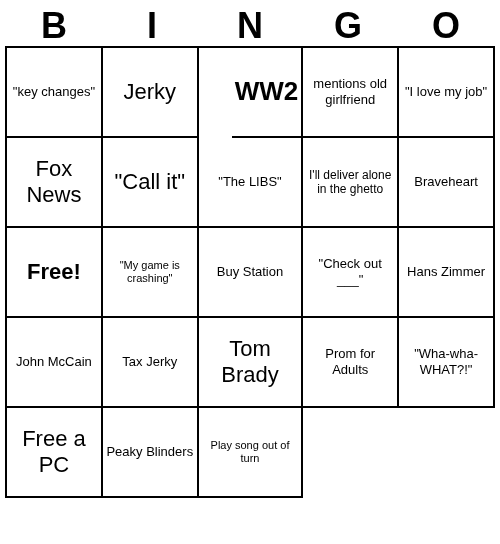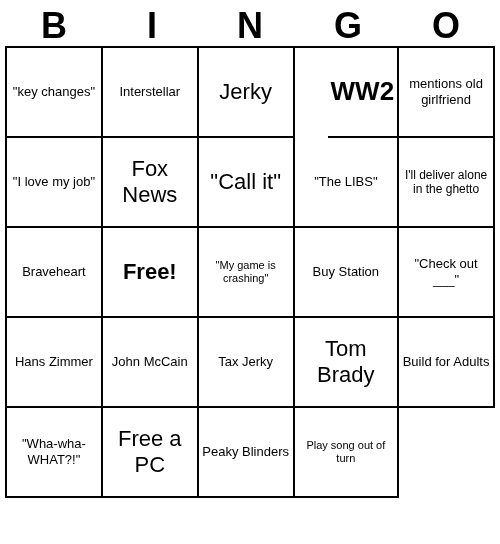--- a/index.html
+++ b/index.html
@@ -68,37 +68,36 @@
 <div id="bingo-card">
   <div id="bingo-header">
   <div class="header-cell">B</div>
       <div class="header-cell">I</div>
       <div class="header-cell">N</div>
       <div class="header-cell">G</div>
       <div class="header-cell">O</div>
     </div>
   <div id="bingo-grid">
   <div class="cell">"key changes"</div>
-      <div class="cell">Interstellar</div>
       <div class="cell large-text">Jerky</div>
       <div class="cell xlarge-text">WW2</div>
       <div class="cell">mentions old girlfriend</div>
       <div class="cell">"I love my job"</div>
       <div class="cell large-text">Fox News</div>
       <div class="cell large-text">"Call it"</div>
       <div class="cell">"The LIBS"</div>
       <div class="cell" style="font-size: 12px;">I'll deliver alone in the ghetto</div>
       <div class="cell">Braveheart</div>
       <div class="cell free">Free!</div>
       <div class="cell" style="font-size: 11px;">"My game is crashing"</div>
       <div class="cell">Buy Station</div>
       <div class="cell">"Check out ___"</div>
       <div class="cell">Hans Zimmer</div>
       <div class="cell">John McCain</div>
       <div class="cell">Tax Jerky</div>
       <div class="cell large-text">Tom Brady</div>
-      <div class="cell">Build for Adults</div>
+      <div class="cell">Prom for Adults</div>
       <div class="cell">"Wha-wha-WHAT?!"</div>
       <div class="cell large-text">Free a PC</div>
       <div class="cell">Peaky Blinders</div>
       <div class="cell" style="font-size: 11px;">Play song out of turn</div>
     </div>
 </div>
 
 </body></html>

